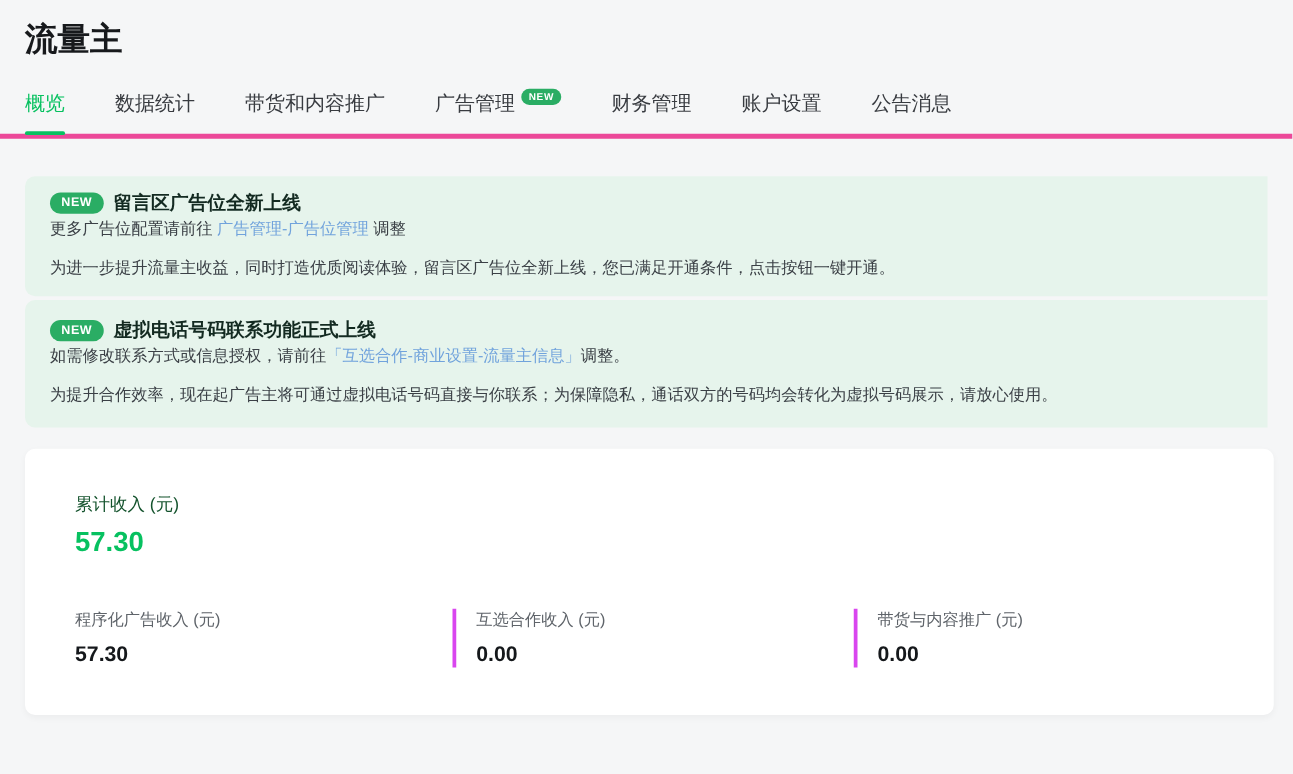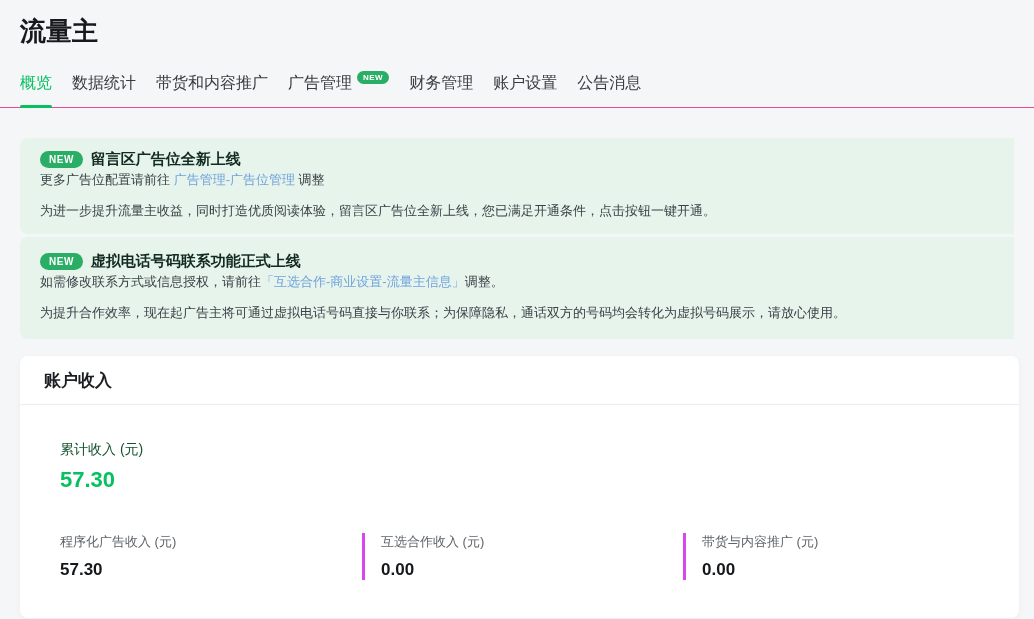--- a/index.html
+++ b/index.html
@@ -6,22 +6,22 @@
   body{
     width:1034px;height:619px;overflow:hidden;position:relative;
     background:#f5f6f7;
     font-family:"Liberation Sans","DejaVu Sans",sans-serif;
     -webkit-font-smoothing:antialiased;
   }
   
   .header{padding:14px 37px 0 20px;}
   .page-title{font-size:26px;font-weight:700;color:#17191c;line-height:34px;}
   
-  .tabbar{display:flex;gap:20px;align-items:flex-end;padding:0 20px;margin-top:25px;
-          border-bottom:1px solid #ec4899;text-align:center;}
+  .tabbar{display:flex;gap:40px;align-items:flex-end;padding:0 20px;margin-top:25px;
+          border-bottom:4px solid #ec4899;text-align:center;}
   .tab{font-size:16px;color:#383b40;padding-bottom:13px;position:relative;cursor:pointer;
        display:flex;align-items:flex-start;gap:5px;white-space:nowrap;}
   .tab.active{color:#07c160;}
   .tab.active::after{content:"";position:absolute;left:0;right:0;bottom:-1px;height:3px;
        background:#07c160;border-radius:2px;}
   .tab-badge{background:#2aad64;color:#fff;font-size:8px;font-weight:700;line-height:13px;
        padding:0 6px;border-radius:8px;transform:translateY(-2px);letter-spacing:.5px;}
   
   .banner{margin-left:20px;width:954px;background:#e6f4ec;border-radius:8px 0 0 8px;
        padding:12px 20px;}
@@ -96,23 +96,20 @@
     <span class="banner-badge">NEW</span>
     <span class="banner-title">虚拟电话号码联系功能正式上线</span>
   </div>
   <div class="banner-line">
     <span>如需修改联系方式或信息授权，请前往</span><span class="banner-link">「互选合作-商业设置-流量主信息」</span><span>调整。</span>
   </div>
   <div class="banner-line first">为提升合作效率，现在起广告主将可通过虚拟电话号码直接与你联系；为保障隐私，通话双方的号码均会转化为虚拟号码展示，请放心使用。</div>
 </div>
 
 <div class="card">
-  <div class="card-header">
-    <span class="card-title">账户收入</span>
-  </div>
   <div class="card-body">
     <div class="total-label">累计收入 (元)</div>
     <div class="total-value">57.30</div>
     <div class="income-cols">
       <div class="income-col">
         <div class="col-label">程序化广告收入 (元)</div>
         <div class="col-value">57.30</div>
       </div>
       <div class="income-col">
         <div class="col-label">互选合作收入 (元)</div>

